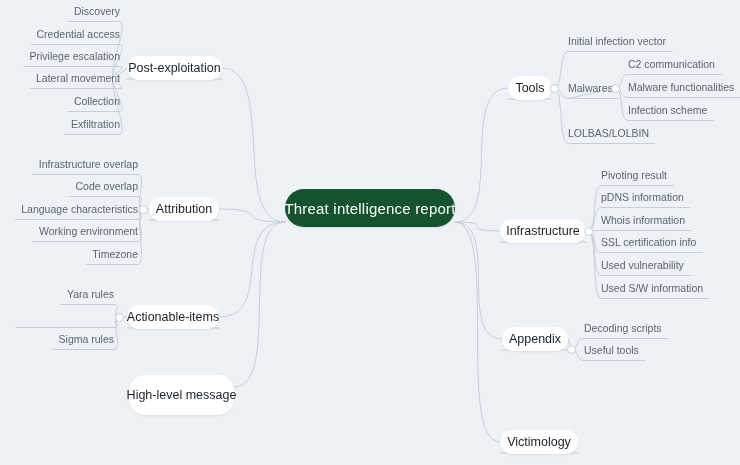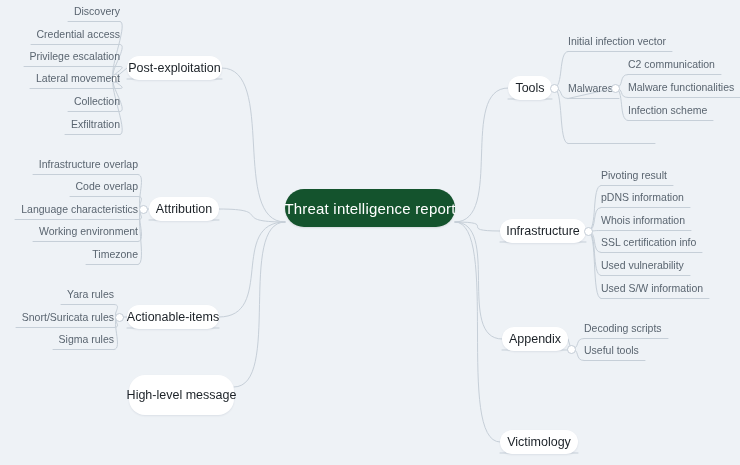--- a/index.html
+++ b/index.html
@@ -175,31 +175,31 @@
     <div class="node branch" style="left: 149px; top: 197px; width: 70px; height: 24px;">Attribution</div>
     <div class="conn" style="left: 138.5px; top: 204.5px;"></div>
     <div class="node leaf l" style="width: 105px; top: 156px; left: 33px;">Infrastructure overlap</div>
     <div class="node leaf l" style="width: 68px; top: 178px; left: 70px;">Code overlap</div>
     <div class="node leaf l" style="width: 123px; top: 201px; left: 15px;">Language characteristics</div>
     <div class="node leaf l" style="width: 105px; top: 223px; left: 33px;">Working environment</div>
     <div class="node leaf l" style="width: 52px; top: 246px; left: 86px;">Timezone</div>
     <div class="node branch" style="left: 127px; top: 305px; width: 92px; height: 24px;">Actionable-items</div>
     <div class="conn" style="left: 114.5px; top: 312.5px;"></div>
     <div class="node leaf l" style="width: 53px; top: 286px; left: 61px;">Yara rules</div>
-    <div class="node leaf l" style="width: 98px; top: 309px; left: 16px;">Snort/Suricata rules</div>
     <div class="node leaf l" style="width: 61px; top: 331px; left: 53px;">Sigma rules</div>
     <div class="node branch" style="left: 129px; top: 375px; width: 105px; height: 40px;">High-level message</div>
     <div class="node branch" style="left: 508px; top: 76px; width: 44px; height: 24px;">Tools</div>
     <div class="conn" style="left: 549.5px; top: 83.5px;"></div>
     <div class="node leaf r" style="width: 104px; top: 33px; left: 568px;">Initial infection vector</div>
     <div class="node leaf r" style="width: 51px; top: 80px; left: 568px;">Malwares</div>
     <div class="conn" style="left: 610.5px; top: 83.5px;"></div>
     <div class="node leaf r" style="width: 93px; top: 56px; left: 628px;">C2 communication</div>
     <div class="node leaf r" style="width: 112px; top: 79px; left: 628px;">Malware functionalities</div>
     <div class="node leaf r" style="width: 85px; top: 102px; left: 628px;">Infection scheme</div>
+    <div class="node leaf r" style="width: 87px; top: 125px; left: 568px;">LOLBAS/LOLBIN</div>
     <div class="node branch" style="left: 500px; top: 219px; width: 86px; height: 24px;">Infrastructure</div>
     <div class="conn" style="left: 583.5px; top: 226.5px;"></div>
     <div class="node leaf r" style="width: 72px; top: 167px; left: 601px;">Pivoting result</div>
     <div class="node leaf r" style="width: 89px; top: 189px; left: 601px;">pDNS information</div>
     <div class="node leaf r" style="width: 90px; top: 212px; left: 601px;">Whois information</div>
     <div class="node leaf r" style="width: 101px; top: 234px; left: 601px;">SSL certification info</div>
     <div class="node leaf r" style="width: 89px; top: 257px; left: 601px;">Used vulnerability</div>
     <div class="node leaf r" style="width: 108px; top: 280px; left: 601px;">Used S/W information</div>
     <div class="node branch" style="left: 502px; top: 327px; width: 66px; height: 24px;">Appendix</div>
     <div class="conn" style="left: 566.5px; top: 344.5px;"></div>

